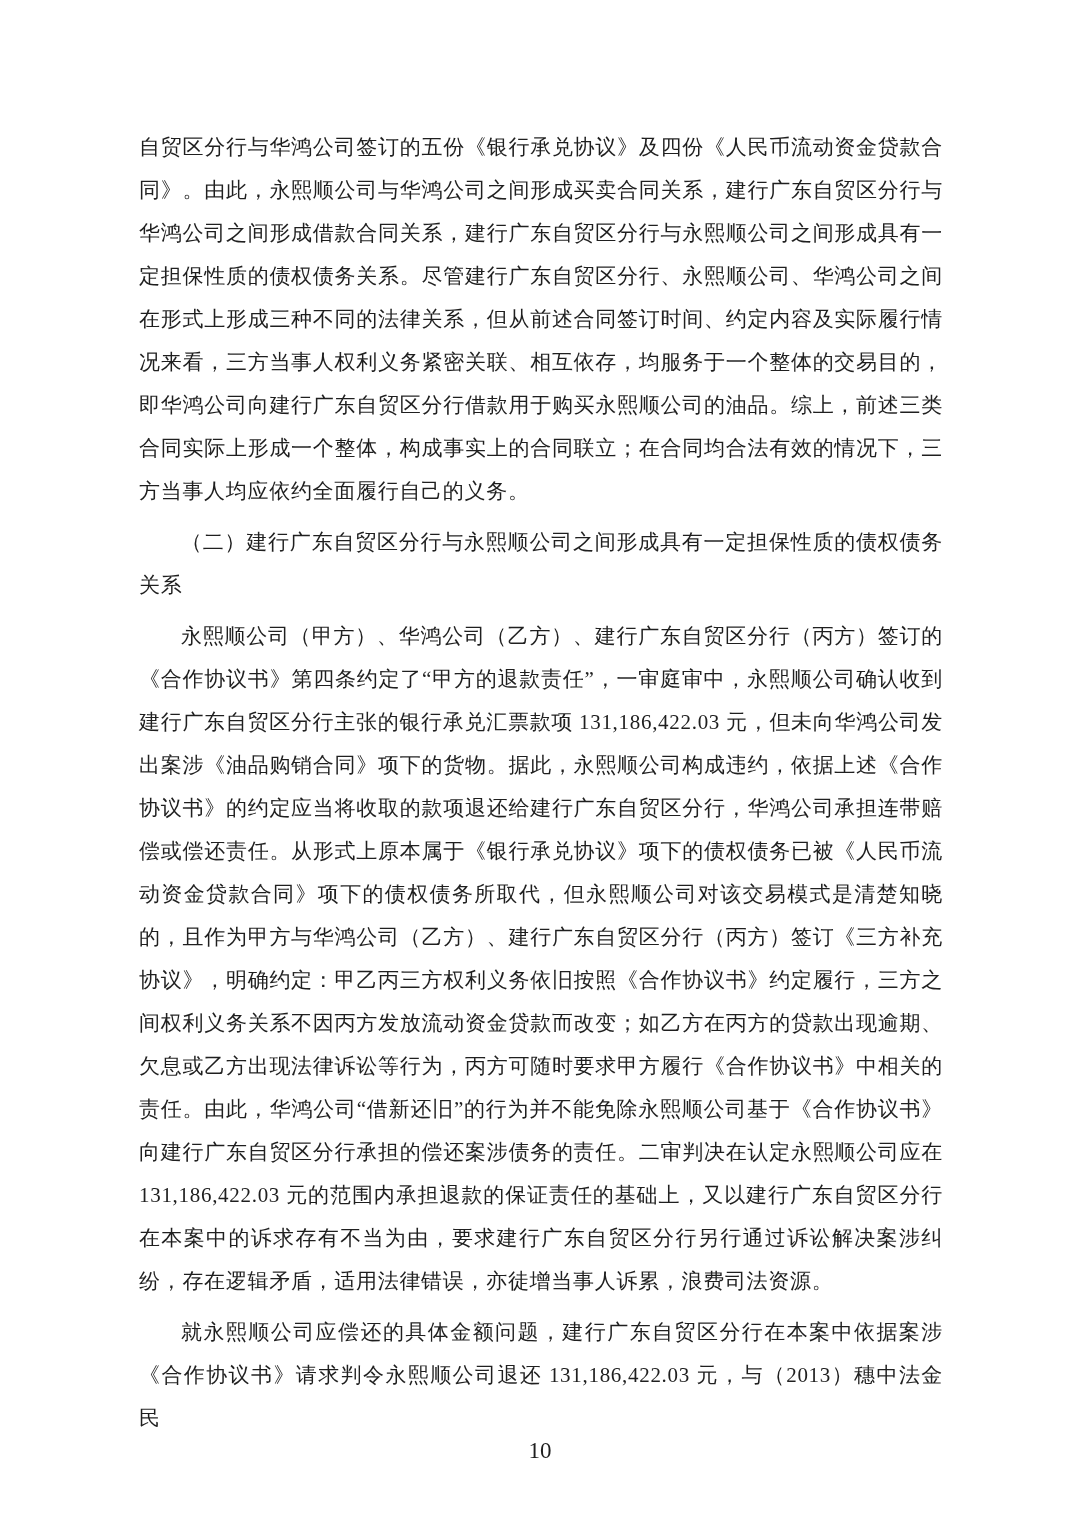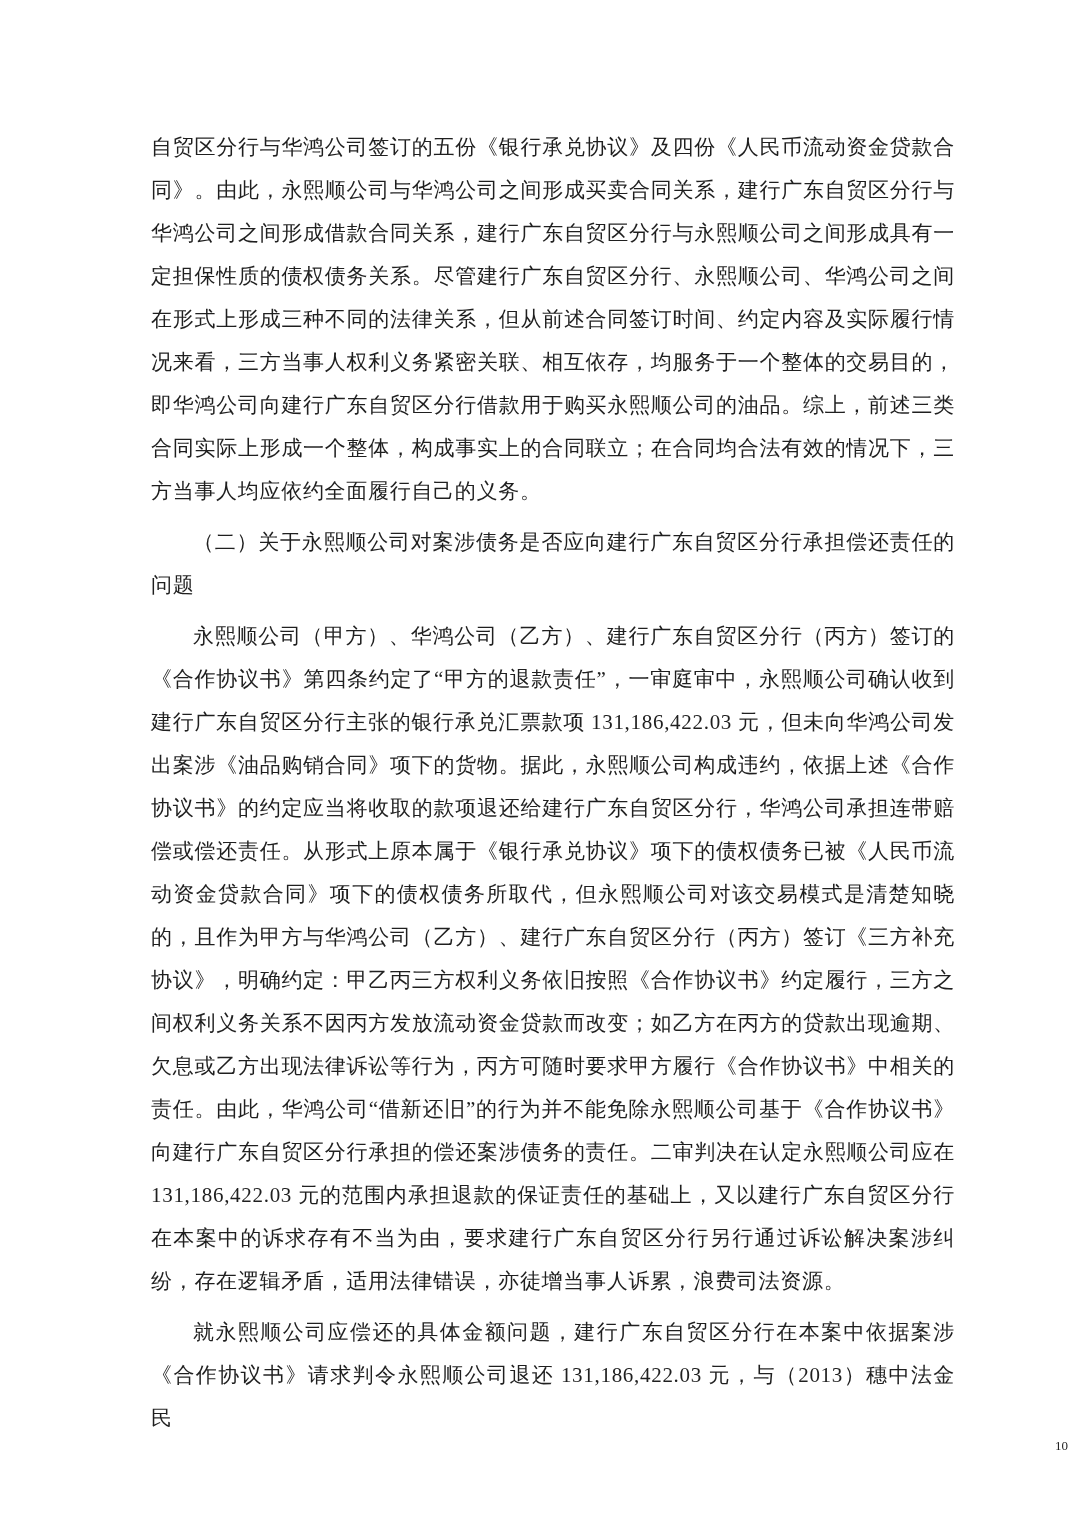--- a/index.html
+++ b/index.html
@@ -12,21 +12,20 @@
     height: 1529px;
     position: relative;
     font-family: "Liberation Serif", "DejaVu Serif", serif;
     color: #1f1f1f;
     overflow: hidden;
   }
   .page {
     position: absolute;
     inset: 0;
     background: #ffffff;
-    margin-left: 12px;
   }
   .content {
     position: absolute;
     left: 139px;
     top: 126px;
     width: 804px;
   }
   .para {
     margin: 0 0 8px 0;
     font-size: 21px;
@@ -35,33 +34,33 @@
     text-align: justify;
     text-justify: inter-ideograph;
     word-break: break-all;
   }
   .para.indent {
     text-indent: 2em;
   }
   .page-number {
     position: absolute;
     left: 0;
-    right: 12px;
+    right: 0;
     top: 1438px;
-    text-align: right;
-    font-size: 13px;
+    text-align: center;
+    font-size: 23px;
     letter-spacing: 0;
     color: #1f1f1f;
   }
 </style>
 </head>
 <body>
 
 <div class="page">
   <div class="content">
     <p class="para">自贸区分行与华鸿公司签订的五份《银行承兑协议》及四份《人民币流动资金贷款合同》。由此，永熙顺公司与华鸿公司之间形成买卖合同关系，建行广东自贸区分行与华鸿公司之间形成借款合同关系，建行广东自贸区分行与永熙顺公司之间形成具有一定担保性质的债权债务关系。尽管建行广东自贸区分行、永熙顺公司、华鸿公司之间在形式上形成三种不同的法律关系，但从前述合同签订时间、约定内容及实际履行情况来看，三方当事人权利义务紧密关联、相互依存，均服务于一个整体的交易目的，即华鸿公司向建行广东自贸区分行借款用于购买永熙顺公司的油品。综上，前述三类合同实际上形成一个整体，构成事实上的合同联立；在合同均合法有效的情况下，三方当事人均应依约全面履行自己的义务。</p>
-    <p class="para indent">（二）关于永熙顺公司对案涉债务是否应向建行广东自贸区分行承担偿还责任的问题</p>
+    <p class="para indent">（二）建行广东自贸区分行与永熙顺公司之间形成具有一定担保性质的债权债务关系</p>
     <p class="para indent">永熙顺公司（甲方）、华鸿公司（乙方）、建行广东自贸区分行（丙方）签订的《合作协议书》第四条约定了“甲方的退款责任”，一审庭审中，永熙顺公司确认收到建行广东自贸区分行主张的银行承兑汇票款项 131,186,422.03 元，但未向华鸿公司发出案涉《油品购销合同》项下的货物。据此，永熙顺公司构成违约，依据上述《合作协议书》的约定应当将收取的款项退还给建行广东自贸区分行，华鸿公司承担连带赔偿或偿还责任。从形式上原本属于《银行承兑协议》项下的债权债务已被《人民币流动资金贷款合同》项下的债权债务所取代，但永熙顺公司对该交易模式是清楚知晓的，且作为甲方与华鸿公司（乙方）、建行广东自贸区分行（丙方）签订《三方补充协议》，明确约定：甲乙丙三方权利义务依旧按照《合作协议书》约定履行，三方之间权利义务关系不因丙方发放流动资金贷款而改变；如乙方在丙方的贷款出现逾期、欠息或乙方出现法律诉讼等行为，丙方可随时要求甲方履行《合作协议书》中相关的责任。由此，华鸿公司“借新还旧”的行为并不能免除永熙顺公司基于《合作协议书》向建行广东自贸区分行承担的偿还案涉债务的责任。二审判决在认定永熙顺公司应在 131,186,422.03 元的范围内承担退款的保证责任的基础上，又以建行广东自贸区分行在本案中的诉求存有不当为由，要求建行广东自贸区分行另行通过诉讼解决案涉纠纷，存在逻辑矛盾，适用法律错误，亦徒增当事人诉累，浪费司法资源。</p>
     <p class="para indent">就永熙顺公司应偿还的具体金额问题，建行广东自贸区分行在本案中依据案涉《合作协议书》请求判令永熙顺公司退还 131,186,422.03 元，与（2013）穗中法金民</p>
   </div>
 
   <div class="page-number">10</div>
 </div>
 
 </body></html>

